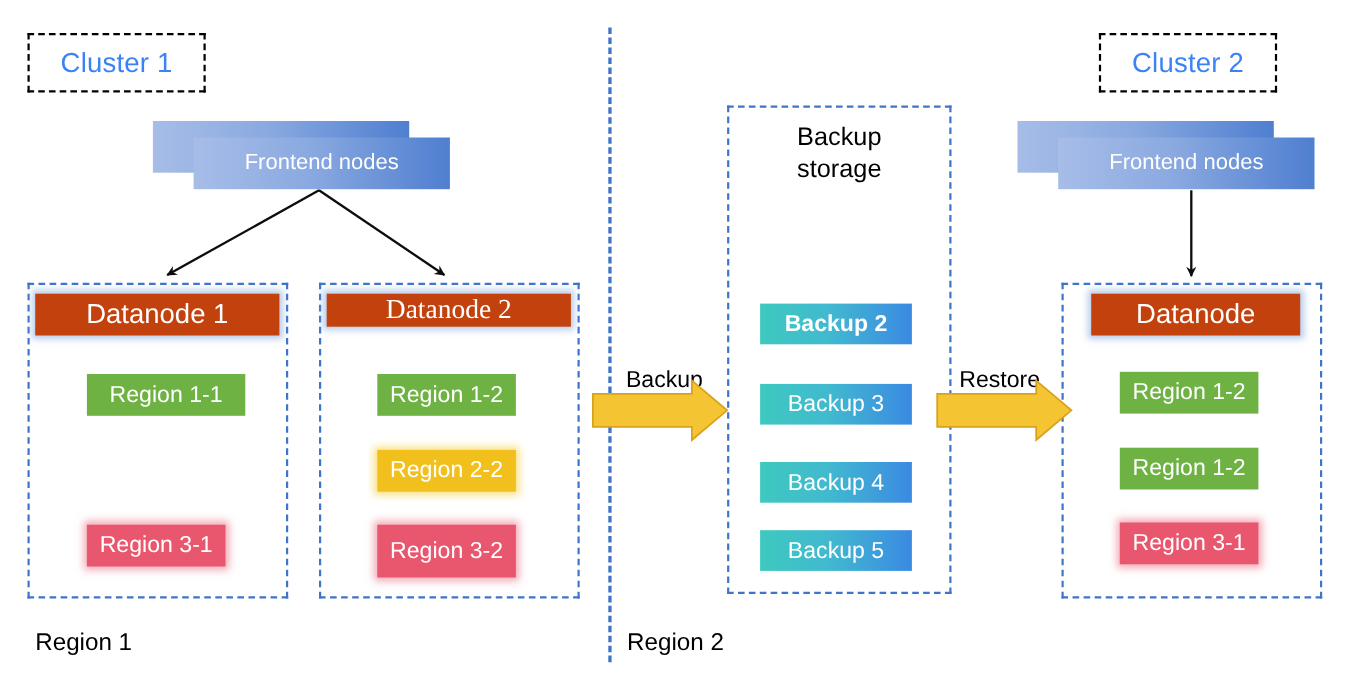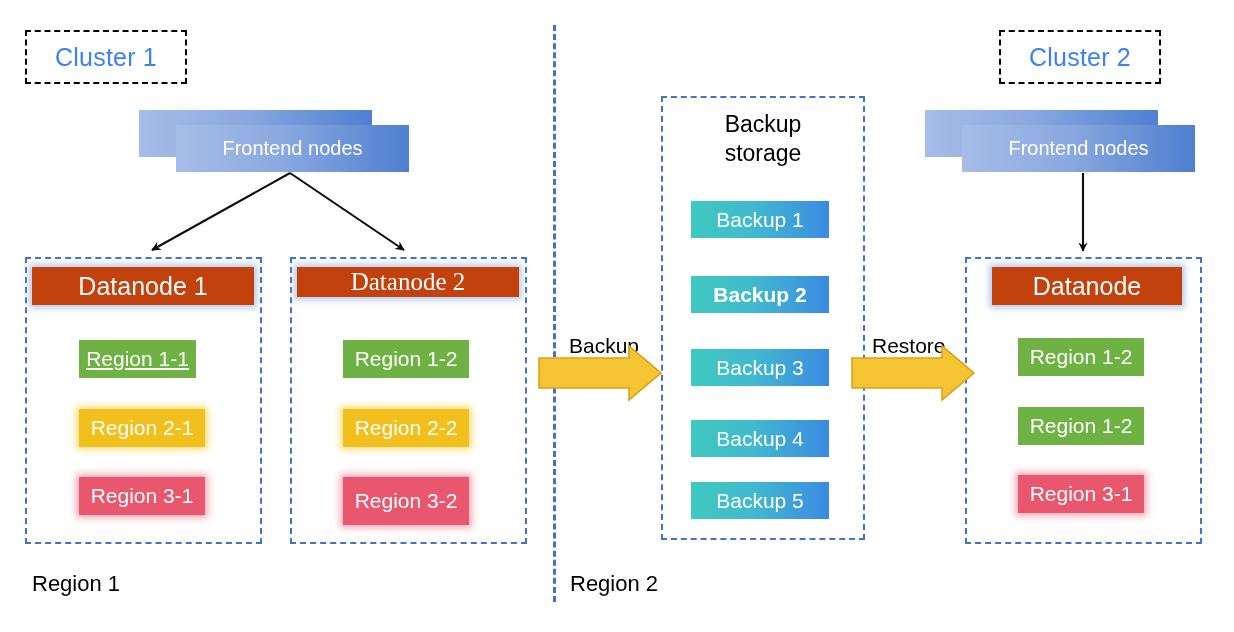--- a/index.html
+++ b/index.html
@@ -151,25 +151,22 @@
       <span>Frontend nodes</span>
     </div>
   </div>
 
   <div class="dash-box" style="left:25px; top:257px; width:237px; height:287px;"></div>
 
   <div class="datanode" style="left:32px; top:267px; width:222px; height:38px;">
     <span>Datanode 1</span>
   </div>
 
-  <div class="region green" style="left:79px; top:340px; width:117px; height:38px;text-decoration:underline;">
+  <div class="region green" style="left:79px; top:340px; width:144px; height:38px;">
     <span>Region 1-1</span>
-  </div>
-  <div class="region yellow" style="left:79px; top:409px; width:126px; height:38px;">
-    <span>Region 2-1</span>
   </div>
   <div class="region red" style="left:79px; top:477px; width:126px; height:38px;">
     <span>Region 3-1</span>
   </div>
 
   <div class="dash-box" style="left:290px; top:257px; width:237px; height:287px;"></div>
 
   <div class="datanode" style="left:297px; top:267px; width:222px; height:30px;font-family:Liberation Serif, serif;">
     <span>Datanode 2</span>
   </div>
@@ -184,23 +181,20 @@
     <span>Region 3-2</span>
   </div>
 
   <div class="dash-box" style="left:661px; top:96px; width:204px; height:444px;"></div>
 
   <div class="center-title" style="left:661px; top:110px; width:204px;">
     <div>Backup</div>
     <div>storage</div>
   </div>
 
-  <div class="backup" style="left:691px; top:201px; width:138px; height:37px;">
-    <span>Backup 1</span>
-  </div>
   <div class="backup" style="left:691px; top:276px; width:138px; height:37px;font-weight:bold;">
     <span>Backup 2</span>
   </div>
   <div class="backup" style="left:691px; top:349px; width:138px; height:37px;">
     <span>Backup 3</span>
   </div>
   <div class="backup" style="left:691px; top:420px; width:138px; height:37px;">
     <span>Backup 4</span>
   </div>
   <div class="backup" style="left:691px; top:482px; width:138px; height:37px;">

